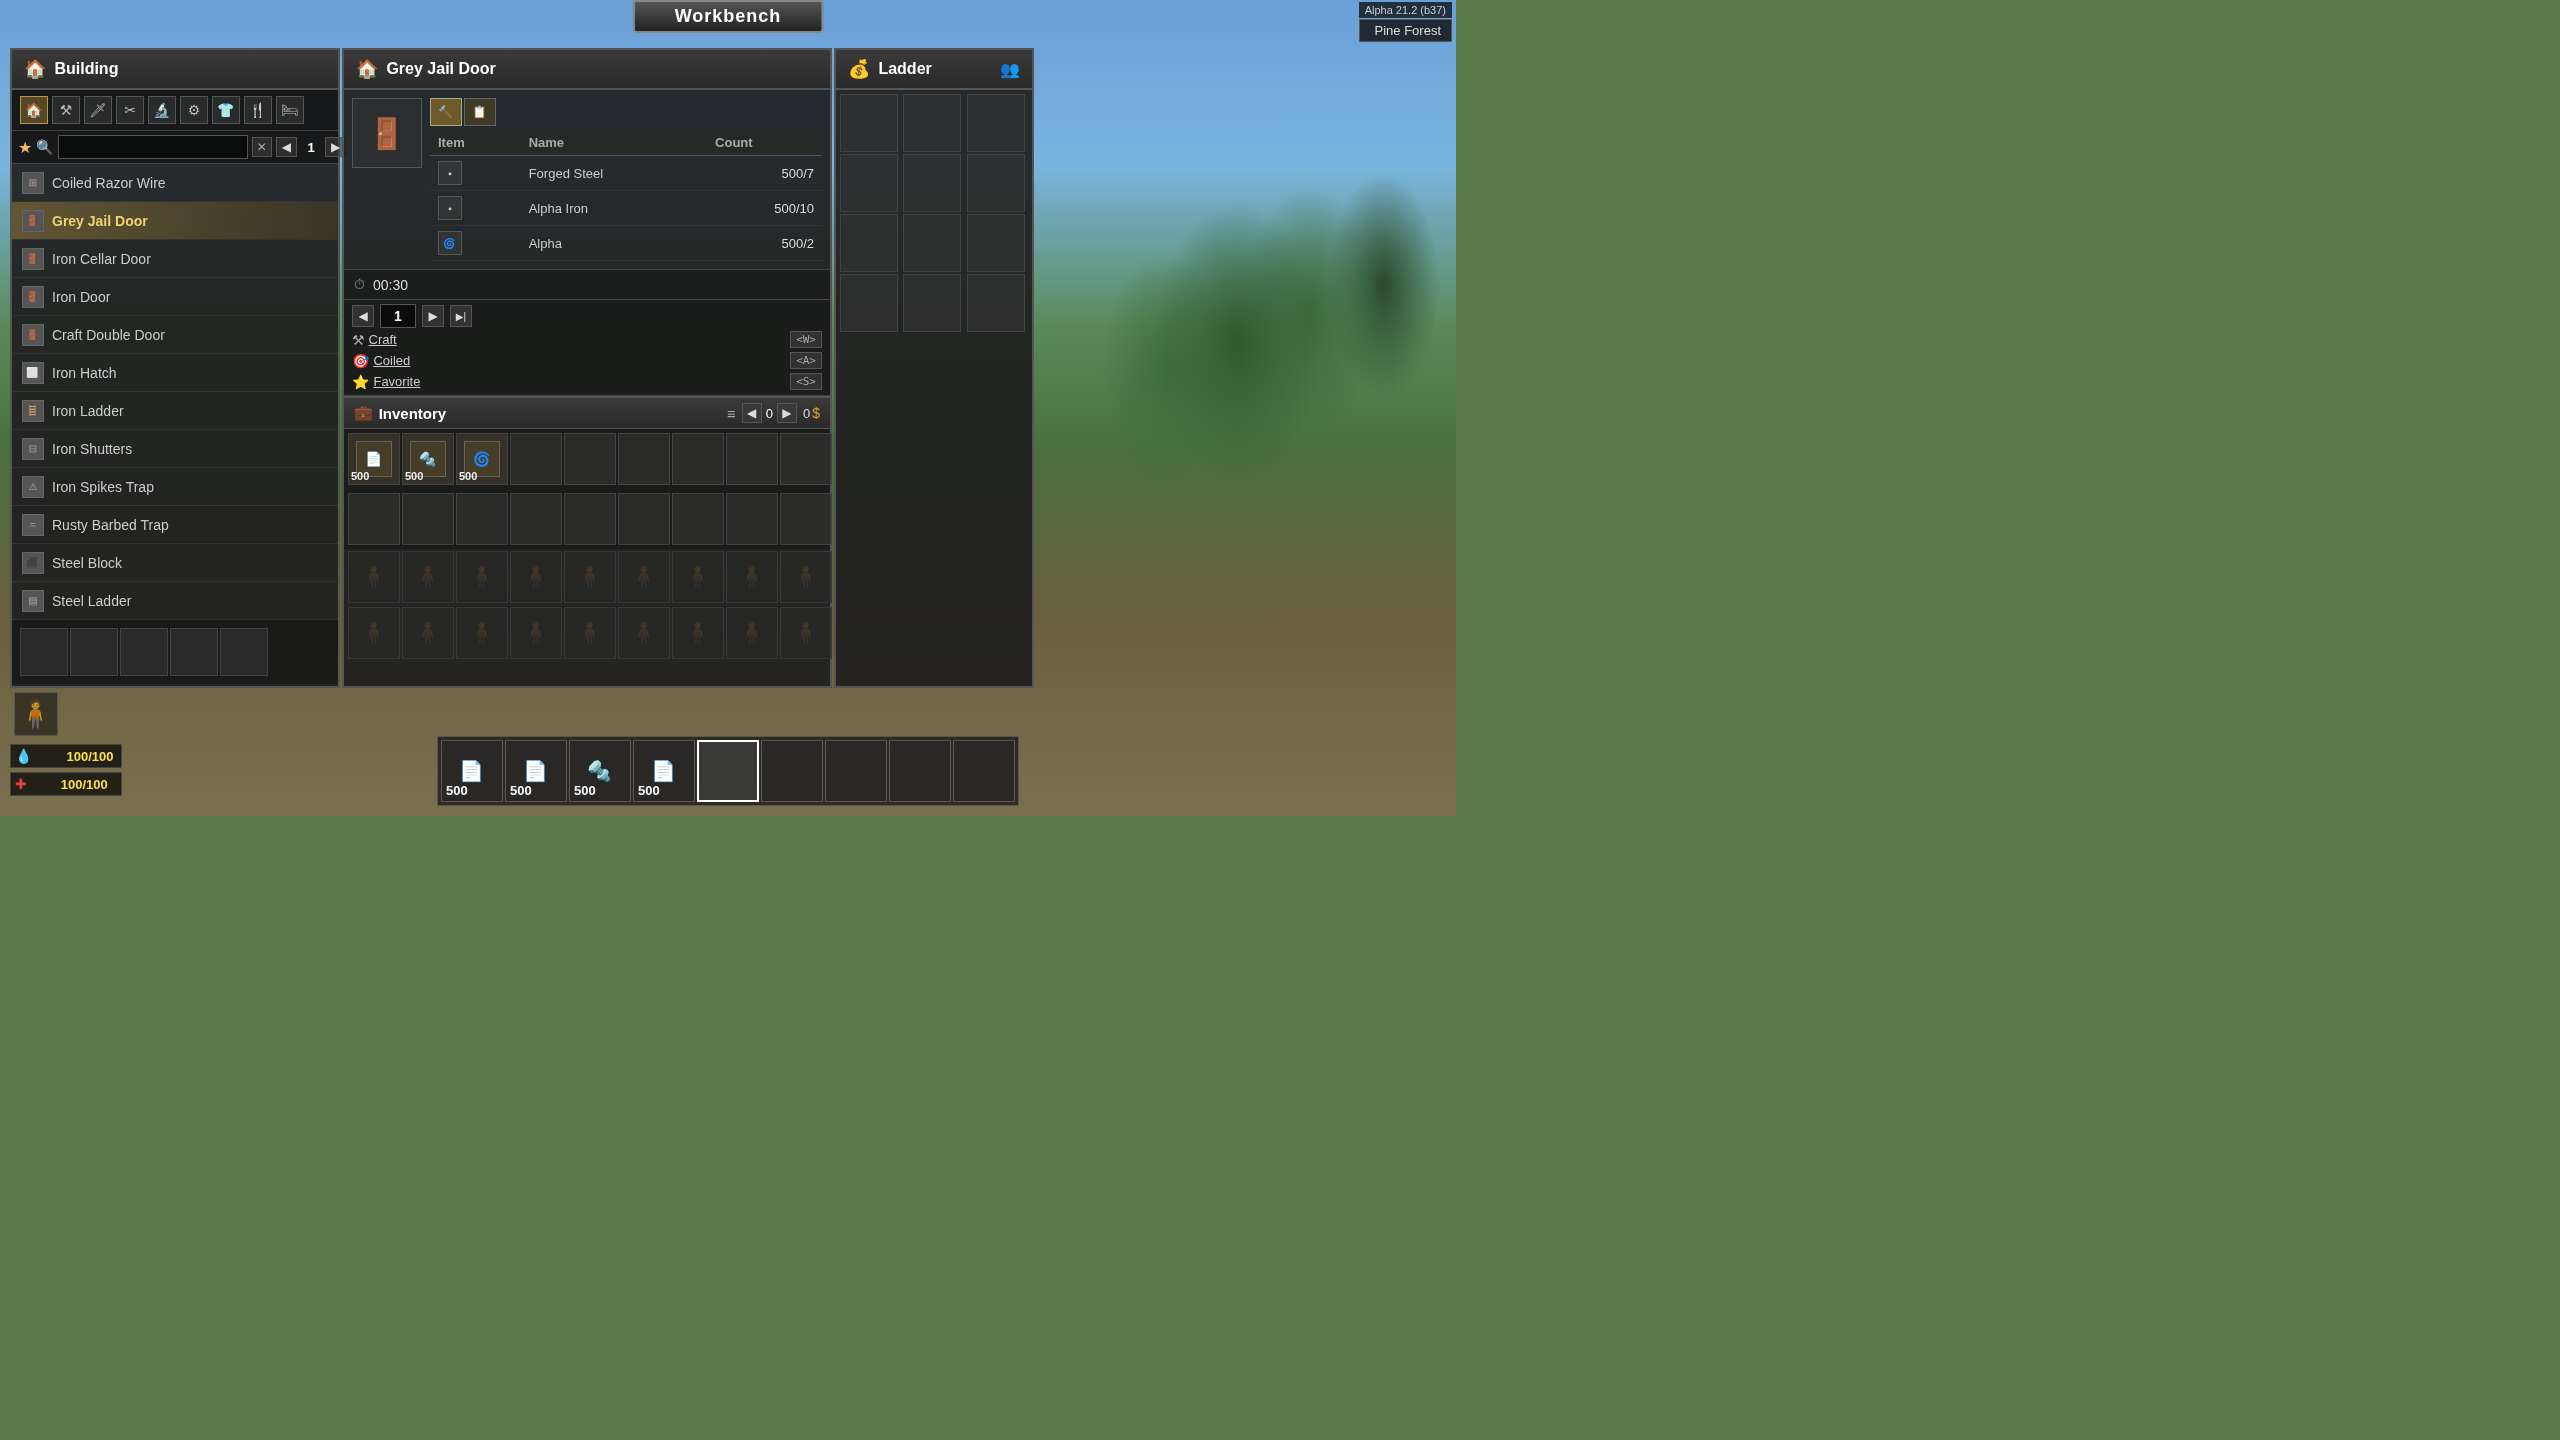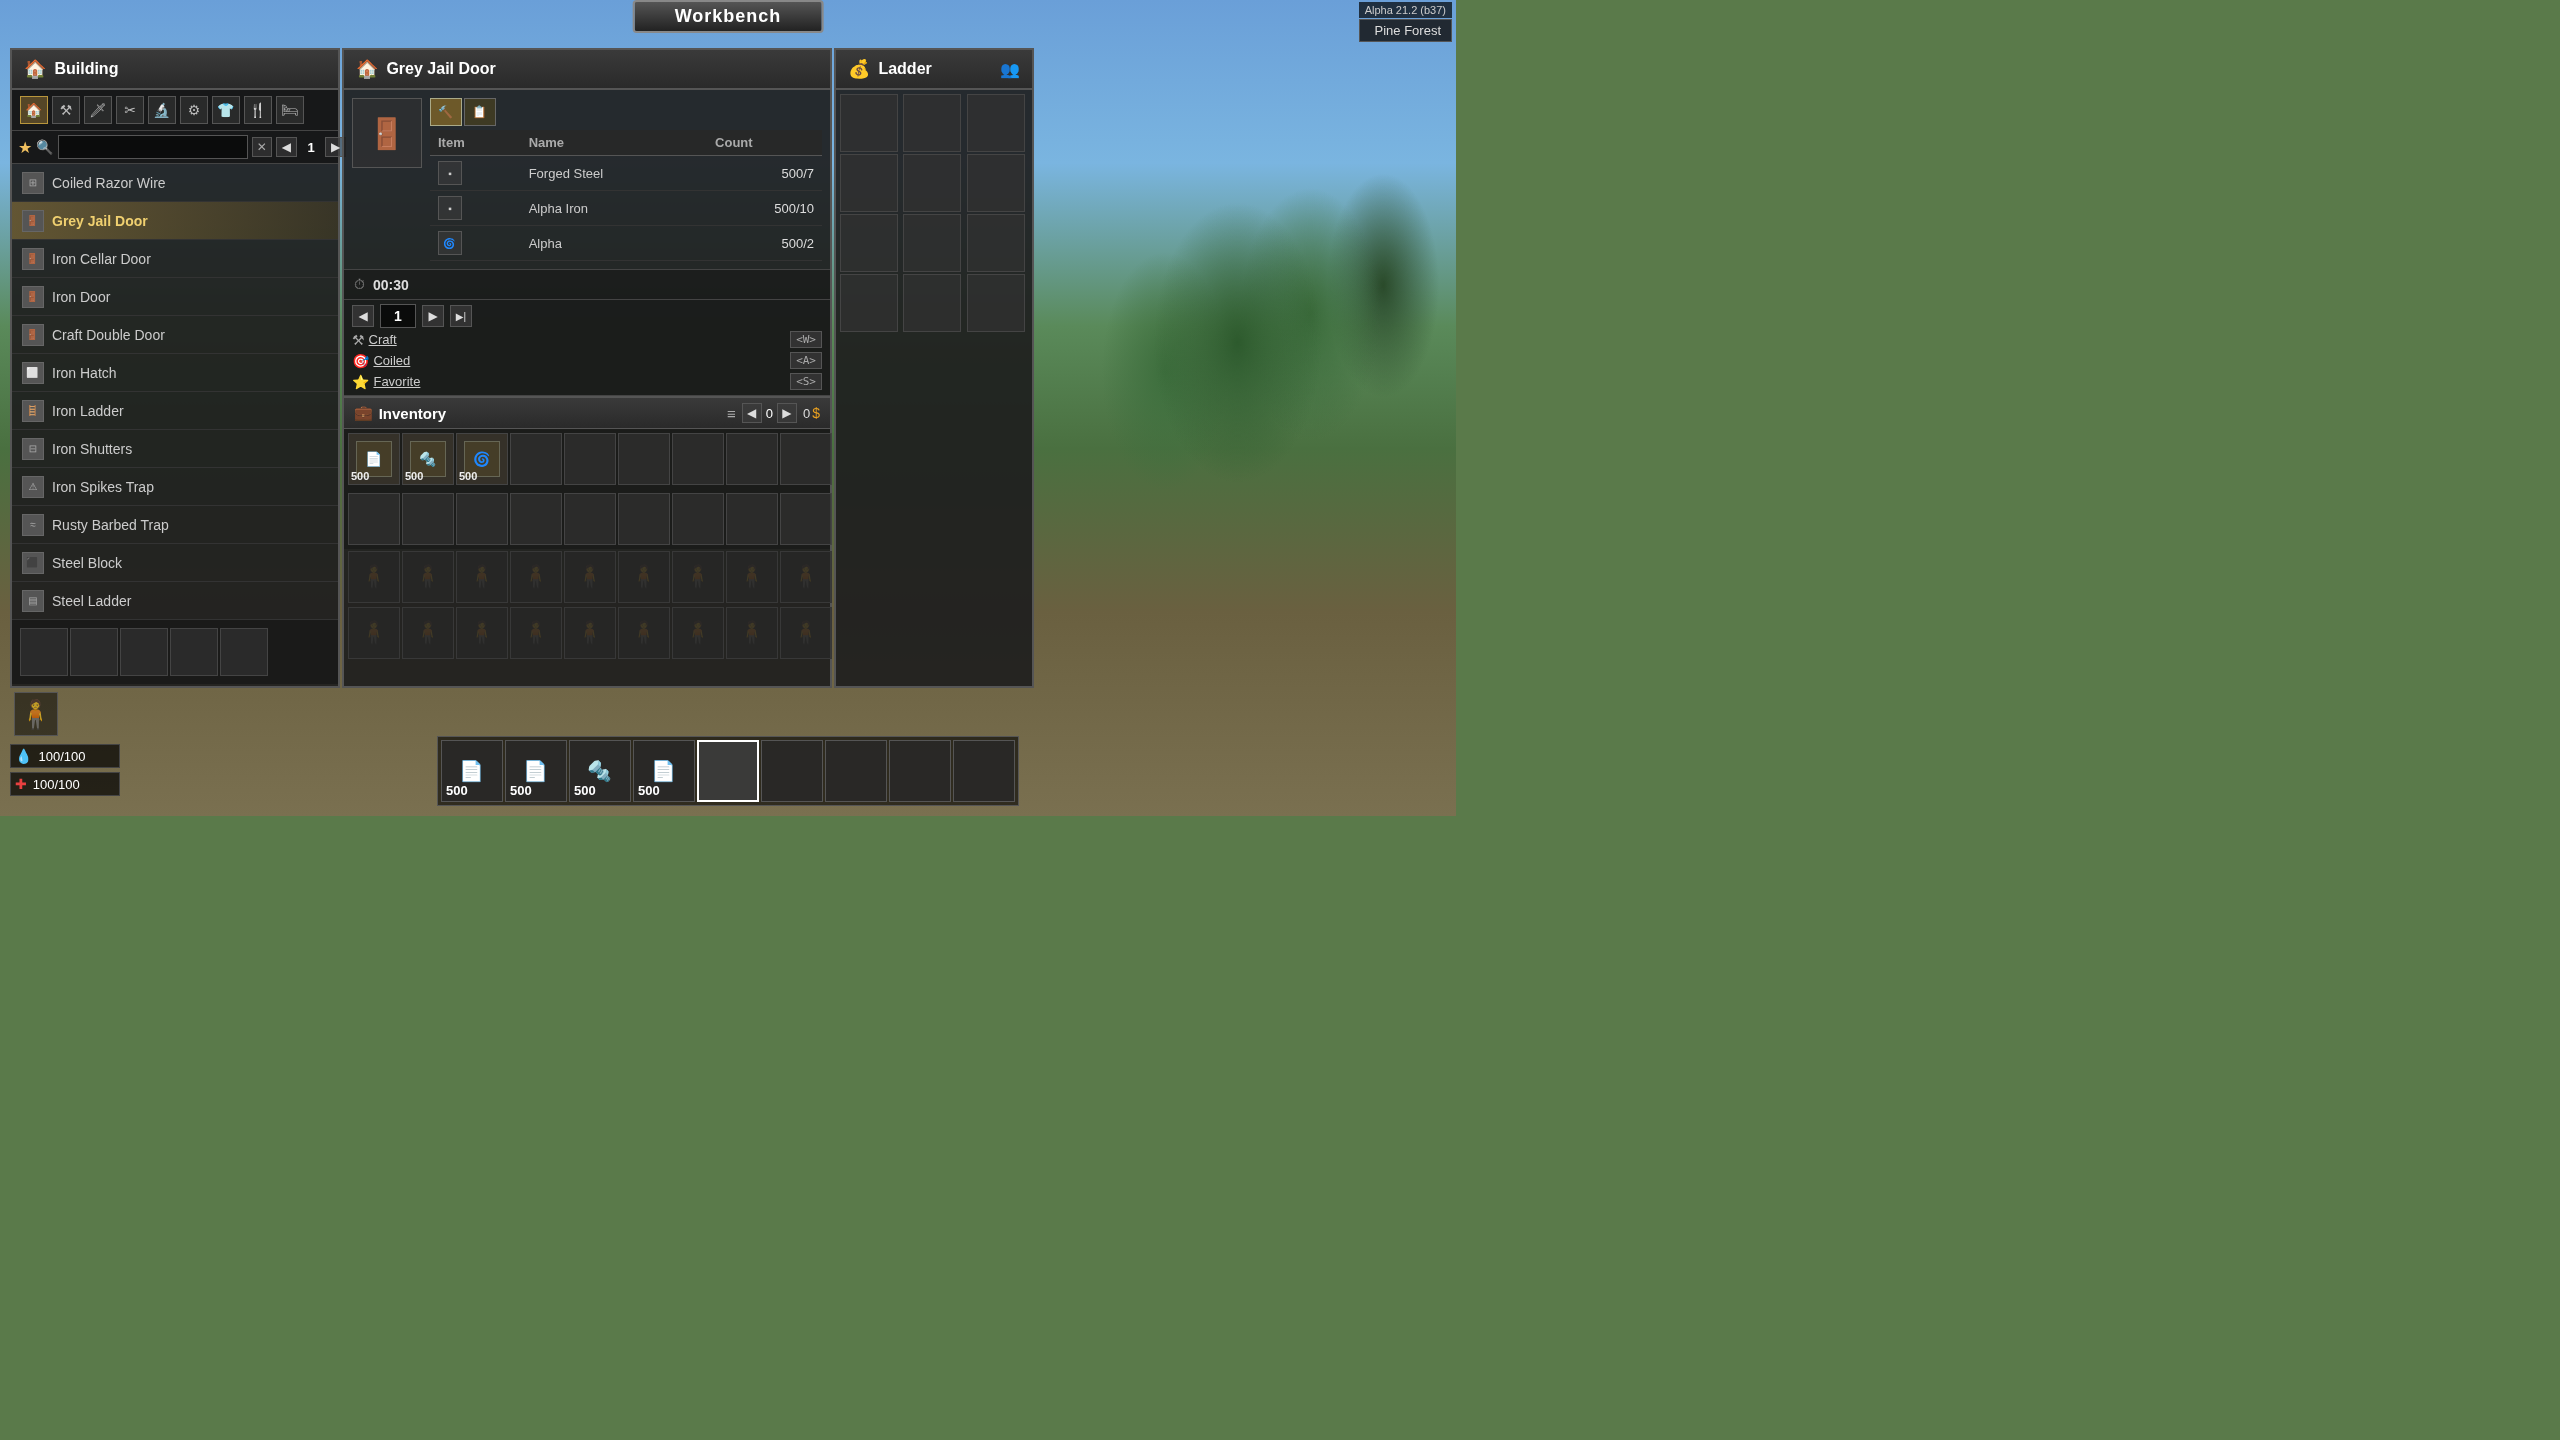--- a/index.html
+++ b/index.html
@@ -329,21 +329,21 @@
     
     .timer-area {
       padding: 6px 10px;
       display: flex;
       align-items: center;
       gap: 8px;
       border-bottom: 1px solid #444;
       background: rgba(20,20,20,0.5);
     }
     .timer-icon { color: #888; font-size: 14px; }
-    .timer-text { color: #ddd; font-size: 14px; font-weight: bold; }
+    .timer-text { color: #ddd; font-size: 14px; font-weight: normal; }
 
     
     .craft-controls {
       padding: 4px 8px;
       display: flex;
       flex-direction: column;
       gap: 2px;
       border-bottom: 1px solid #444;
       background: rgba(20,20,20,0.5);
     }
@@ -578,22 +578,23 @@
       align-items: center;
       gap: 6px;
       background: rgba(0,0,0,0.7);
       border: 1px solid #444;
       padding: 3px 8px 3px 4px;
       min-width: 110px;
     }
     .health-icon { font-size: 14px; }
     .health-text {
       font-size: 13px;
-      font-weight: normal;
-      color: #ffffff;
+      font-weight: bold;
+      color: #fde047;
+      margin-left: 28px;
     }
     .health-bar.stamina .health-icon { color: #3a8fe8; }
     .health-bar.hp .health-icon { color: #e84040; }
 
     
     .player-icon {
       position: absolute;
       bottom: 80px;
       left: 14px;
       z-index: 100;

